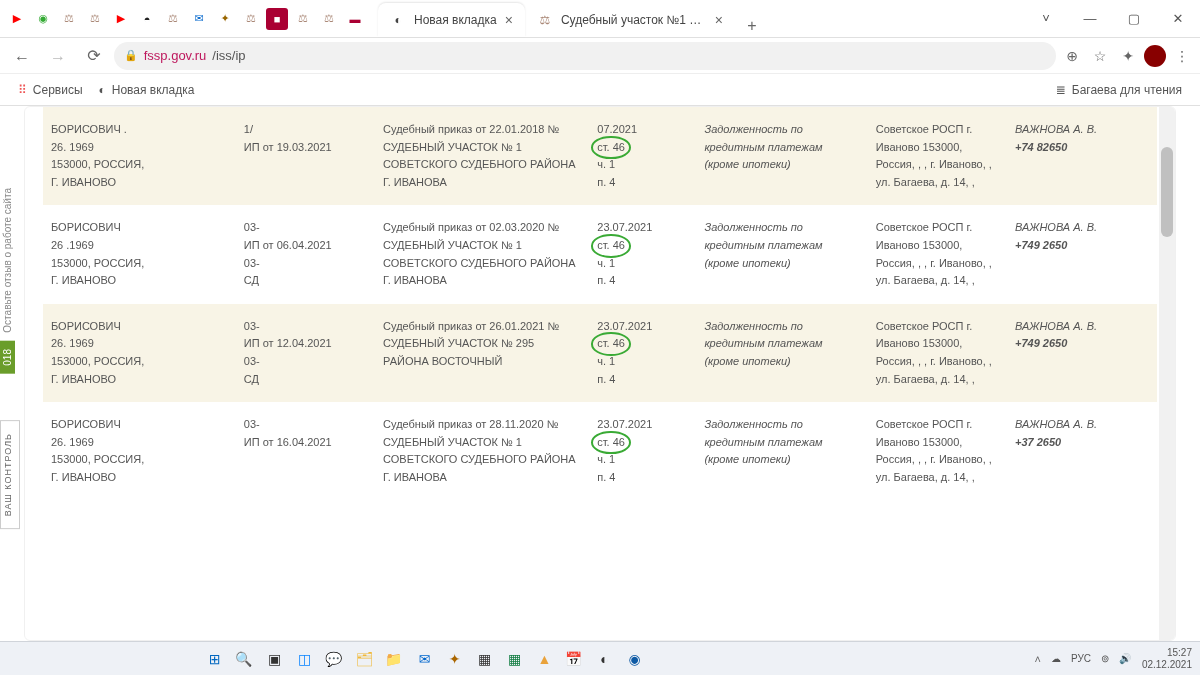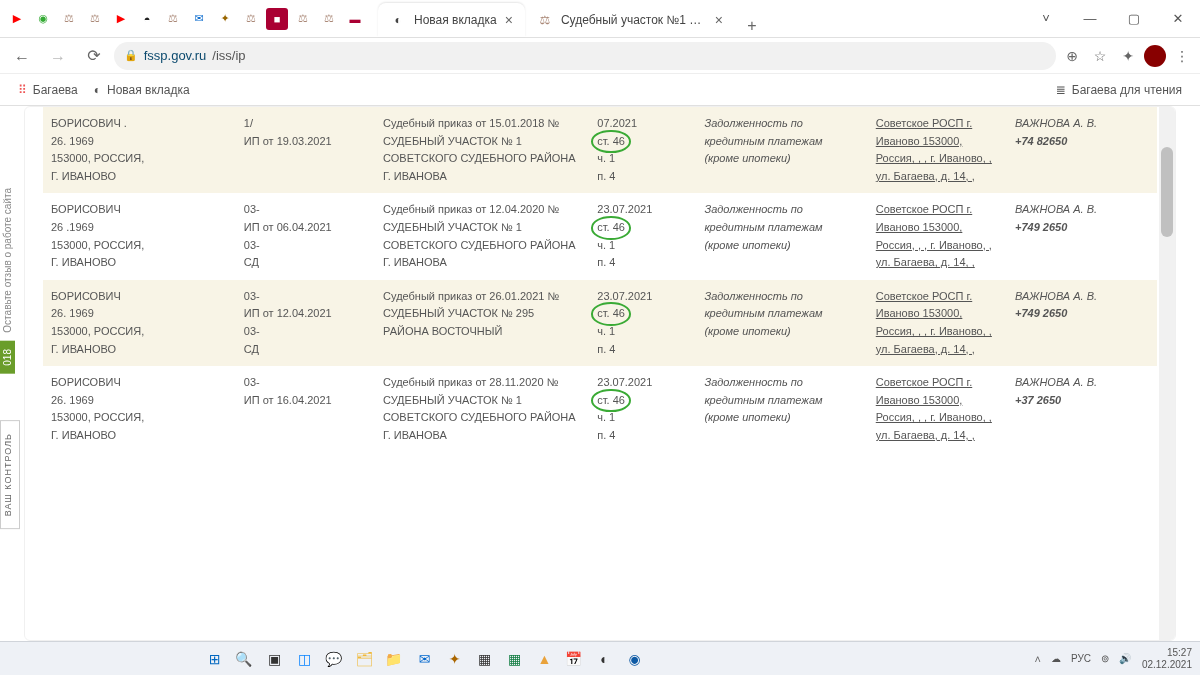--- a/index.html
+++ b/index.html
@@ -38,27 +38,27 @@
   .feedback-num { background: #6a9d2a; color: #fff; padding: 8px 2px; writing-mode: vertical-rl; transform: rotate(180deg); font-size: 10px; text-align: center; }
   .vashkontrol { position: absolute; left: 0; top: 420px; width: 20px; border: 1px solid #ccc; writing-mode: vertical-rl; transform: rotate(180deg); font-size: 9px; padding: 12px 2px; color: #666; letter-spacing: 1px; }
   
   
   .content { position: absolute; top: 106px; left: 24px; right: 24px; bottom: 34px; overflow: hidden; border: 1px solid rgba(0,0,0,0.06); border-radius: 6px; }
   .content-inner { padding: 0 18px; }
   table { width: 100%; border-collapse: collapse; font-size: 11px; color: #555; }
   tr.row { }
   tr.row.odd { background: #f8f4e6; }
   tr.row.even { background: #fff; }
-  td { padding: 8px 8px; vertical-align: top; line-height: 1.6; }
+  td { padding: 14px 8px; vertical-align: top; line-height: 1.6; }
   .col-debtor { width: 180px; }
   .col-ip { width: 130px; }
   .col-doc { width: 200px; }
   .col-end { width: 100px; }
   .col-subj { width: 160px; font-style: italic; }
-  .col-dept { width: 130px; text-decoration: underline; }
+  .col-dept { width: 130px; }
   .col-officer { width: 140px; font-style: italic; }
   .circled { display: inline-block; position: relative; }
   .circled::after { content: ''; position: absolute; left: -6px; top: -3px; right: -6px; bottom: -3px; border: 2px solid #3aaa35; border-radius: 50%; }
   .scroll-right { position: absolute; right: 0; top: 0; bottom: 0; width: 16px; background: #f1f1f1; }
   .scroll-thumb { position: absolute; right: 2px; top: 40px; width: 12px; height: 90px; background: #c0c0c0; border-radius: 6px; }
   
   
   .taskbar { position: absolute; bottom: 0; left: 0; right: 0; height: 34px; background: #eef1f6; border-top: 1px solid #d0d4da; display: flex; align-items: center; padding: 0 8px; }
   .tb-center { display: flex; gap: 4px; margin: 0 auto; }
   .tb-icon { width: 26px; height: 26px; display: flex; align-items: center; justify-content: center; border-radius: 4px; font-size: 14px; }
@@ -106,34 +106,34 @@
     <span class="win-btn">✕</span>
   </div>
 </div>
 
 <div class="addr-bar">
   <span class="nav-btn">←</span>
   <span class="nav-btn disabled">→</span>
   <span class="nav-btn">⟳</span>
   <div class="url-box">
     <span class="lock">🔒</span>
-    <span style="color:#0c4a6e">fssp.gov.ru</span>
+    <span style="color:#be185d">fssp.gov.ru</span>
       <span>/iss/ip</span>
   </div>
   <span class="ext-icon">⊕</span>
   <span class="ext-icon">☆</span>
   <span class="ext-icon">✦</span>
   <span class="avatar"></span>
   <span class="ext-icon">⋮</span>
 </div>
 
 <div class="bm-bar">
   <div class="bm">
     <span style="color:#e55">⠿</span>
-    <span>Багаева</span>
+    <span>Сервисы</span>
   </div>
   <div class="bm">
     <span>◐</span>
     <span>Новая вкладка</span>
   </div>
   <div class="bm-spacer"></div>
   <div class="bm">
     <span>≣</span>
     <span>Багаева для чтения</span>
   </div>
@@ -148,30 +148,30 @@
 <div class="content">
   <div class="scroll-right">
       <div class="scroll-thumb"></div>
     </div>
   <div class="content-inner">
   <table>
     <tbody id="tb">
           <tr class="row odd">
             <td class="col-debtor">БОРИСОВИЧ .<br>26.    1969<br>153000, РОССИЯ,<br>Г. ИВАНОВО</td>
             <td class="col-ip">         1/<br>ИП от 19.03.2021</td>
-            <td class="col-doc">Судебный приказ от 15.01.2018 №     СУДЕБНЫЙ УЧАСТОК № 1 СОВЕТСКОГО СУДЕБНОГО РАЙОНА Г. ИВАНОВА</td>
+            <td class="col-doc">Судебный приказ от 22.01.2018 №     СУДЕБНЫЙ УЧАСТОК № 1 СОВЕТСКОГО СУДЕБНОГО РАЙОНА Г. ИВАНОВА</td>
             <td class="col-end">   07.2021<br><span class="circled">ст. 46</span><br>ч. 1<br>п. 4</td>
             <td class="col-subj">Задолженность по кредитным платежам (кроме ипотеки)</td>
             <td class="col-dept">Советское РОСП г. Иваново 153000, Россия, , , г. Иваново, , ул. Багаева, д. 14, ,</td>
             <td class="col-officer">ВАЖНОВА А. В.<br><b>+74      82650</b></td>
           </tr>
           <tr class="row even">
             <td class="col-debtor">БОРИСОВИЧ<br>26 .1969<br>153000, РОССИЯ,<br>Г. ИВАНОВО</td>
             <td class="col-ip">             03-<br>ИП от 06.04.2021<br>             03-<br>СД</td>
-            <td class="col-doc">Судебный приказ от 12.04.2020 №     СУДЕБНЫЙ УЧАСТОК № 1 СОВЕТСКОГО СУДЕБНОГО РАЙОНА Г. ИВАНОВА</td>
+            <td class="col-doc">Судебный приказ от 02.03.2020 №     СУДЕБНЫЙ УЧАСТОК № 1 СОВЕТСКОГО СУДЕБНОГО РАЙОНА Г. ИВАНОВА</td>
             <td class="col-end">23.07.2021<br><span class="circled">ст. 46</span><br>ч. 1<br>п. 4</td>
             <td class="col-subj">Задолженность по кредитным платежам (кроме ипотеки)</td>
             <td class="col-dept">Советское РОСП г. Иваново 153000, Россия, , , г. Иваново, , ул. Багаева, д. 14, ,</td>
             <td class="col-officer">ВАЖНОВА А. В.<br><b>+749     2650</b></td>
           </tr>
           <tr class="row odd">
             <td class="col-debtor">БОРИСОВИЧ<br>26.   1969<br>153000, РОССИЯ,<br>Г. ИВАНОВО</td>
             <td class="col-ip">             03-<br>ИП от 12.04.2021<br>             03-<br>СД</td>
             <td class="col-doc">Судебный приказ от 26.01.2021 №     СУДЕБНЫЙ УЧАСТОК № 295 РАЙОНА ВОСТОЧНЫЙ</td>
             <td class="col-end">23.07.2021<br><span class="circled">ст. 46</span><br>ч. 1<br>п. 4</td>

